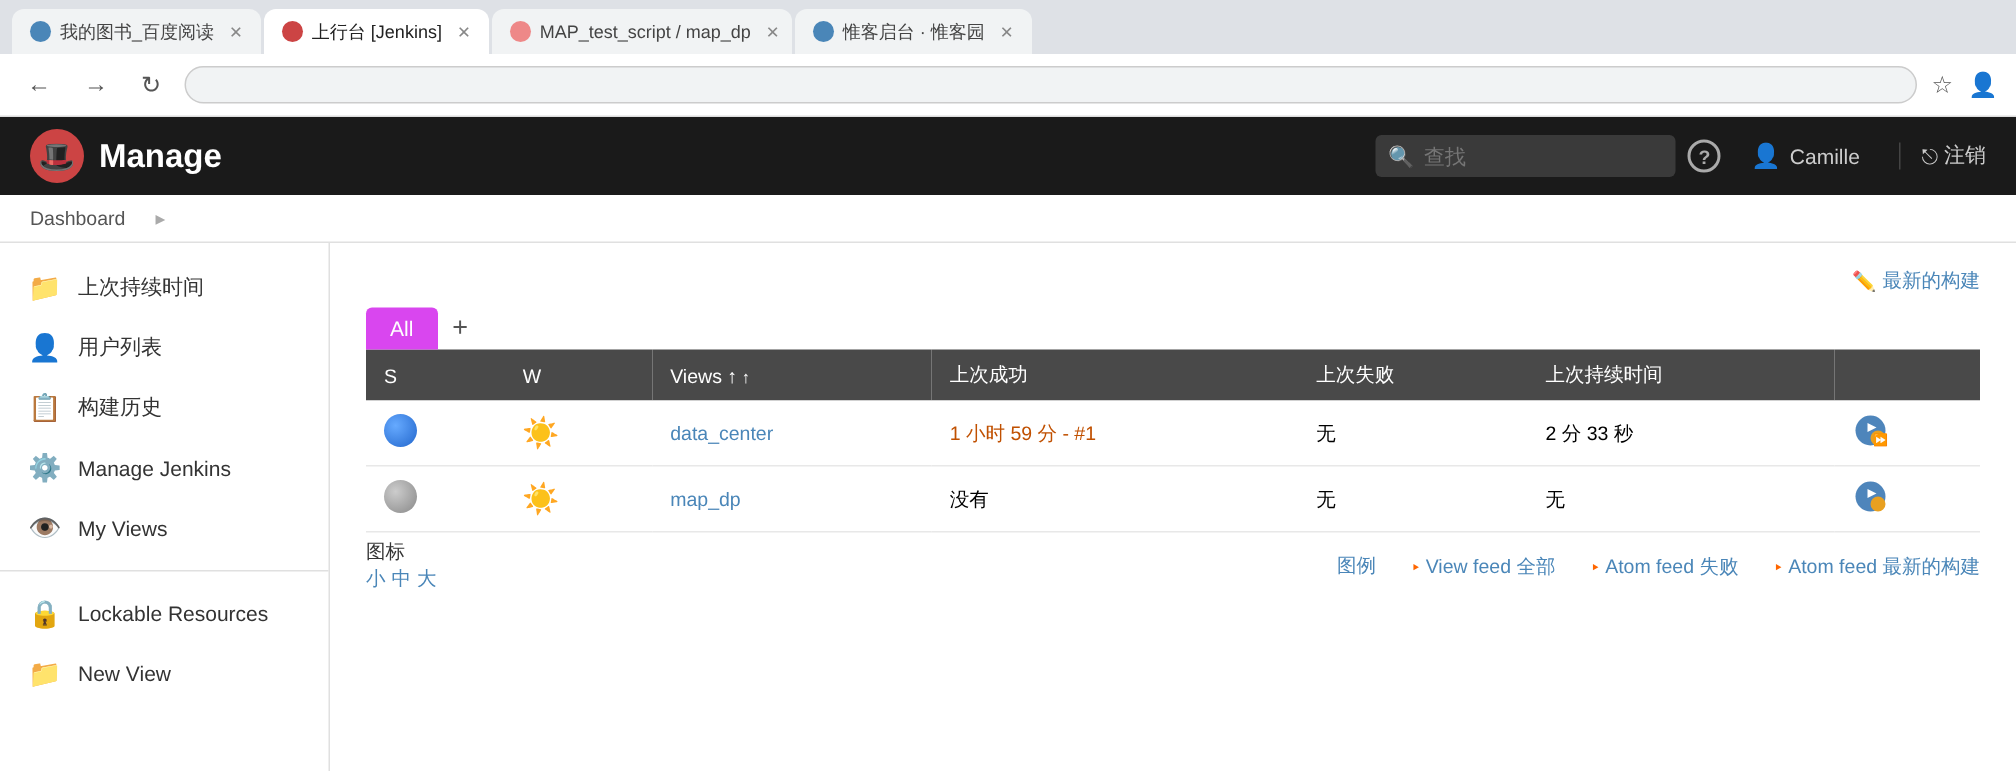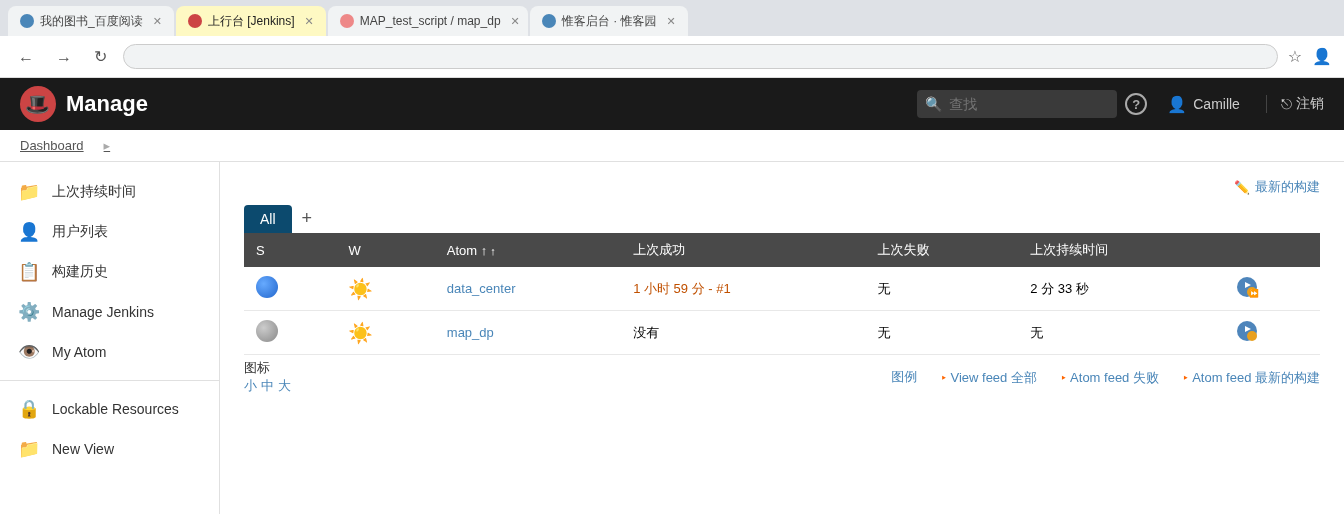--- a/index.html
+++ b/index.html
@@ -23,21 +23,21 @@
       align-items: center;
       gap: 6px;
       height: 30px;
       max-width: 200px;
       white-space: nowrap;
       overflow: hidden;
       text-overflow: ellipsis;
       color: #444;
     }
     .tab.active {
-      background: #fef9c3;
+      background: #ffffff;
       color: #222;
     }
     .tab-close {
       font-size: 11px;
       color: #888;
       cursor: pointer;
       margin-left: 4px;
     }
     .tab-icon {
       width: 14px;
@@ -176,21 +176,20 @@
     
     .breadcrumb {
       background: #fff;
       padding: 8px 20px;
       display: flex;
       align-items: center;
       gap: 20px;
       font-size: 13px;
       color: #555;
       border-bottom: 1px solid #e0e0e0;
-      text-decoration: underline;
     }
     .breadcrumb a { color: #555; text-decoration: none; }
     .breadcrumb .sep { color: #aaa; }
 
     
     .main-layout {
       display: flex;
       min-height: 390px;
     }
 
@@ -257,21 +256,21 @@
     .tab-btn {
       background: #4a7090;
       color: #fff;
       border: none;
       padding: 6px 16px;
       font-size: 14px;
       cursor: pointer;
       border-radius: 4px 4px 0 0;
     }
     .tab-btn.active {
-      background: #0c4a6e;
+      background: #d946ef;
     }
     .tab-add-btn {
       background: none;
       border: none;
       font-size: 18px;
       cursor: pointer;
       color: #555;
       padding: 4px 10px;
     }
 
@@ -438,21 +437,21 @@
     <a class="sidebar-item" href="#">
       <span class="sidebar-icon">📋</span>
       <span>构建历史</span>
     </a>
     <a class="sidebar-item" href="#">
       <span class="sidebar-icon">⚙️</span>
       <span>Manage Jenkins</span>
     </a>
     <a class="sidebar-item" href="#">
       <span class="sidebar-icon">👁️</span>
-      <span>My Atom</span>
+      <span>My Views</span>
     </a>
     <div class="sidebar-bottom">
       <a class="sidebar-item" href="#">
         <span class="sidebar-icon">🔒</span>
         <span>Lockable Resources</span>
       </a>
       <a class="sidebar-item" href="#">
         <span class="sidebar-icon">📁</span>
         <span>New View</span>
       </a>
@@ -470,21 +469,21 @@
     <div class="tabs-bar">
       <button class="tab-btn active">All</button>
       <button class="tab-add-btn">+</button>
     </div>
 
     <table class="jobs-table">
       <thead>
         <tr>
           <th>S</th>
           <th>W</th>
-          <th class="sort-asc">Atom ↑</th>
+          <th class="sort-asc">Views ↑</th>
           <th>上次成功</th>
           <th>上次失败</th>
           <th>上次持续时间</th>
           <th></th>
         </tr>
       </thead>
       <tbody>
 
         <tr>
           <td>

